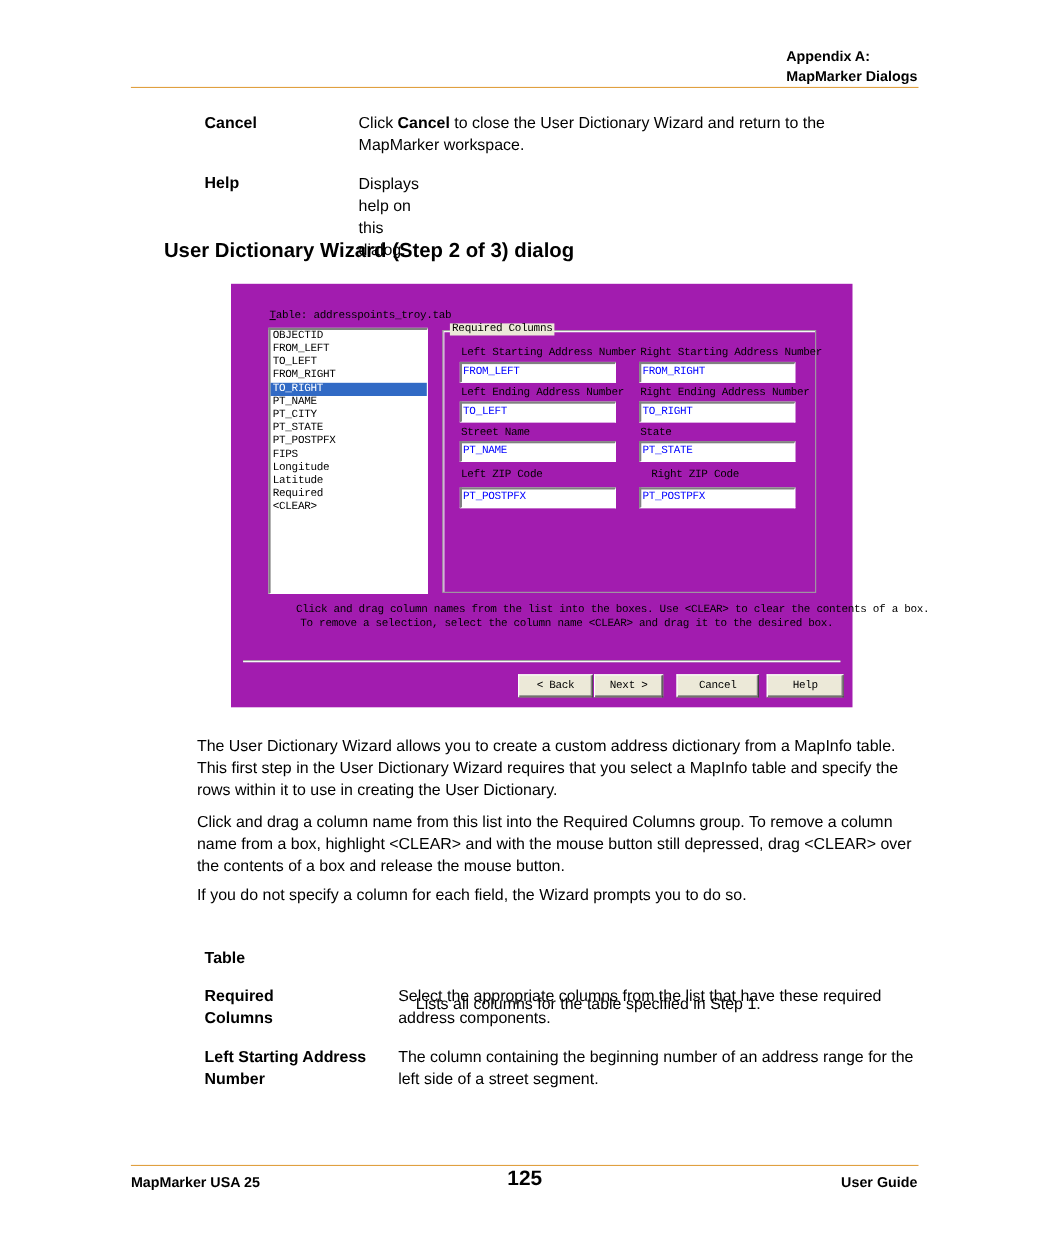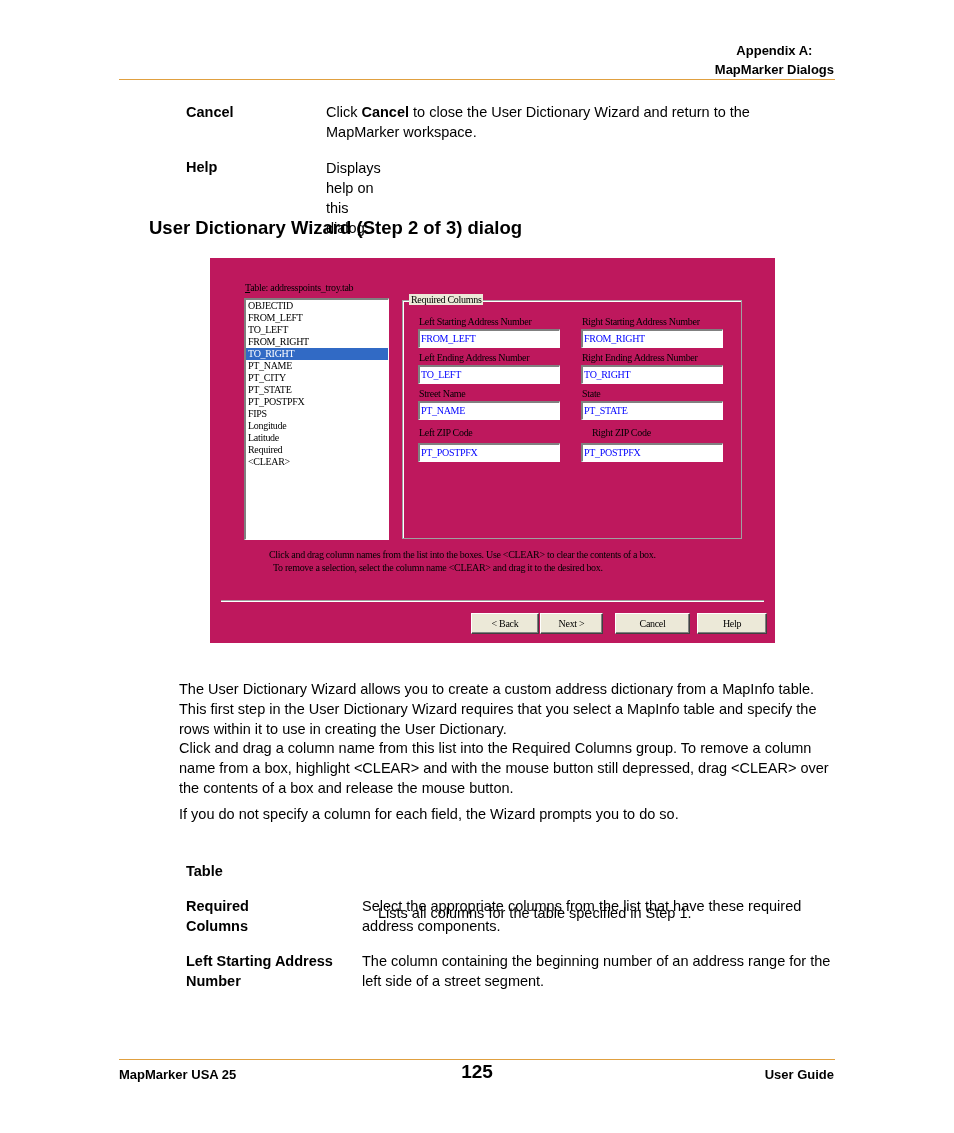--- a/index.html
+++ b/index.html
@@ -1,28 +1,28 @@
 <!DOCTYPE html>
 <html><head>
 <meta charset="utf-8">
 <style>
   html, body { margin: 0; padding: 0; background: #ffffff; }
   body { width: 954px; height: 1133px; position: relative; font-family: "Liberation Sans", sans-serif; color: #000; overflow: hidden; }
 
-  .hdr { position: absolute; right: 120px; top: 41px; text-align: center; font-weight: bold; font-size: 13px; line-height: 19px; }
+  .hdr { position: absolute; right: 120px; top: 41px; text-align: left; font-weight: bold; font-size: 13px; line-height: 19px; }
   .rule { position: absolute; left: 119px; width: 716px; height: 1px; background: #e0a040; }
 
   .deflist { position: absolute; font-size: 14.5px; line-height: 20px; }
   .term { position: absolute; font-weight: bold; }
   .def { position: absolute; }
 
   .h2 { position: absolute; left: 149px; top: 217px; font-size: 18.5px; font-weight: bold; }
 
   
-  .dlg { position: absolute; left: 210px; top: 258px; width: 565px; height: 385px; background: #be185d; font-family: Liberation Serif, serif; font-size: 10px; letter-spacing: -0.3px; }
+  .dlg { position: absolute; left: 210px; top: 258px; width: 565px; height: 385px; background: #a21caf; font-family: Liberation Mono, monospace; font-size: 10px; letter-spacing: -0.3px; }
   .dlg .lbl { position: absolute; white-space: nowrap; color: #000; }
   .listbox { position: absolute; left: 34px; top: 40px; width: 145px; height: 242px; background: #fff; border-top: 2px solid #808080; border-left: 2px solid #808080; border-right: 1px solid #fff; border-bottom: 1px solid #fff; box-sizing: border-box; }
   .listbox .it { height: 12px; line-height: 12px; padding-left: 2px; white-space: nowrap; }
   .listbox .sel { background: #316ac5; color: #fff; }
   .group { position: absolute; left: 192px; top: 42px; width: 340px; height: 239px; border: 1px solid #a0a0a0; box-sizing: border-box; box-shadow: 1px 1px 0 #fff inset; }
   .group .gtitle { position: absolute; left: 6px; top: -7px; background: #ece9d8; padding: 0 2px; }
   .field { position: absolute; width: 142px; height: 19px; background: #fff; border-top: 2px solid #808080; border-left: 2px solid #808080; border-bottom: 1px solid #fff; border-right: 1px solid #fff; box-sizing: border-box; color: #0000ff; line-height: 15px; padding-left: 1px; white-space: nowrap; }
   .sep { position: absolute; left: 11px; top: 342px; width: 543px; height: 1px; background: #a0a0a0; border-bottom: 1px solid #fff; }
   .btn { position: absolute; top: 355px; height: 21px; background: #ece9d8; border: 1px solid; border-color: #fff #404040 #404040 #fff; box-shadow: inset -1px -1px 0 #808080; box-sizing: border-box; text-align: center; line-height: 19px; cursor: pointer; }
   u { text-decoration: underline; }
@@ -101,21 +101,21 @@
   <div class="lbl" style="left:63px;top:304px;text-align:right;">To remove a selection, select the column name &lt;CLEAR&gt; and drag it to the desired box.</div>
 
   <div class="sep"></div>
 
   <div class="btn" style="left:261px;width:68px;">&lt; Back</div>
   <div class="btn" style="left:330px;width:63px;">Next &gt;</div>
   <div class="btn" style="left:405px;width:75px;">Cancel</div>
   <div class="btn" style="left:487px;width:70px;">Help</div>
 </div>
 
-<div class="para" style="top:669px;margin-top:10px;">The User Dictionary Wizard allows you to create a custom address dictionary from a MapInfo table. This first step in the User Dictionary Wizard requires that you select a MapInfo table and specify the rows within it to use in creating the User Dictionary.</div>
+<div class="para" style="top:669px;">The User Dictionary Wizard allows you to create a custom address dictionary from a MapInfo table. This first step in the User Dictionary Wizard requires that you select a MapInfo table and specify the rows within it to use in creating the User Dictionary.</div>
 <div class="para" style="top:738px;">Click and drag a column name from this list into the Required Columns group. To remove a column name from a box, highlight &lt;CLEAR&gt; and with the mouse button still depressed, drag &lt;CLEAR&gt; over the contents of a box and release the mouse button.</div>
 <div class="para" style="top:804px;">If you do not specify a column for each field, the Wizard prompts you to do so.</div>
 
 <div class="deflist" style="left:0;top:0;">
   <div class="term" style="left:186px;top:861px;">Table</div>
   <div class="def" style="left:378px;top:861px;width:470px;margin-top:42px;">Lists all columns for the table specified in Step 1.</div>
 
   <div class="term" style="left:186px;top:896px;">Required Columns</div>
   <div class="def" style="left:362px;top:896px;width:470px;">Select the appropriate columns from the list that have these required address components.</div>
 

